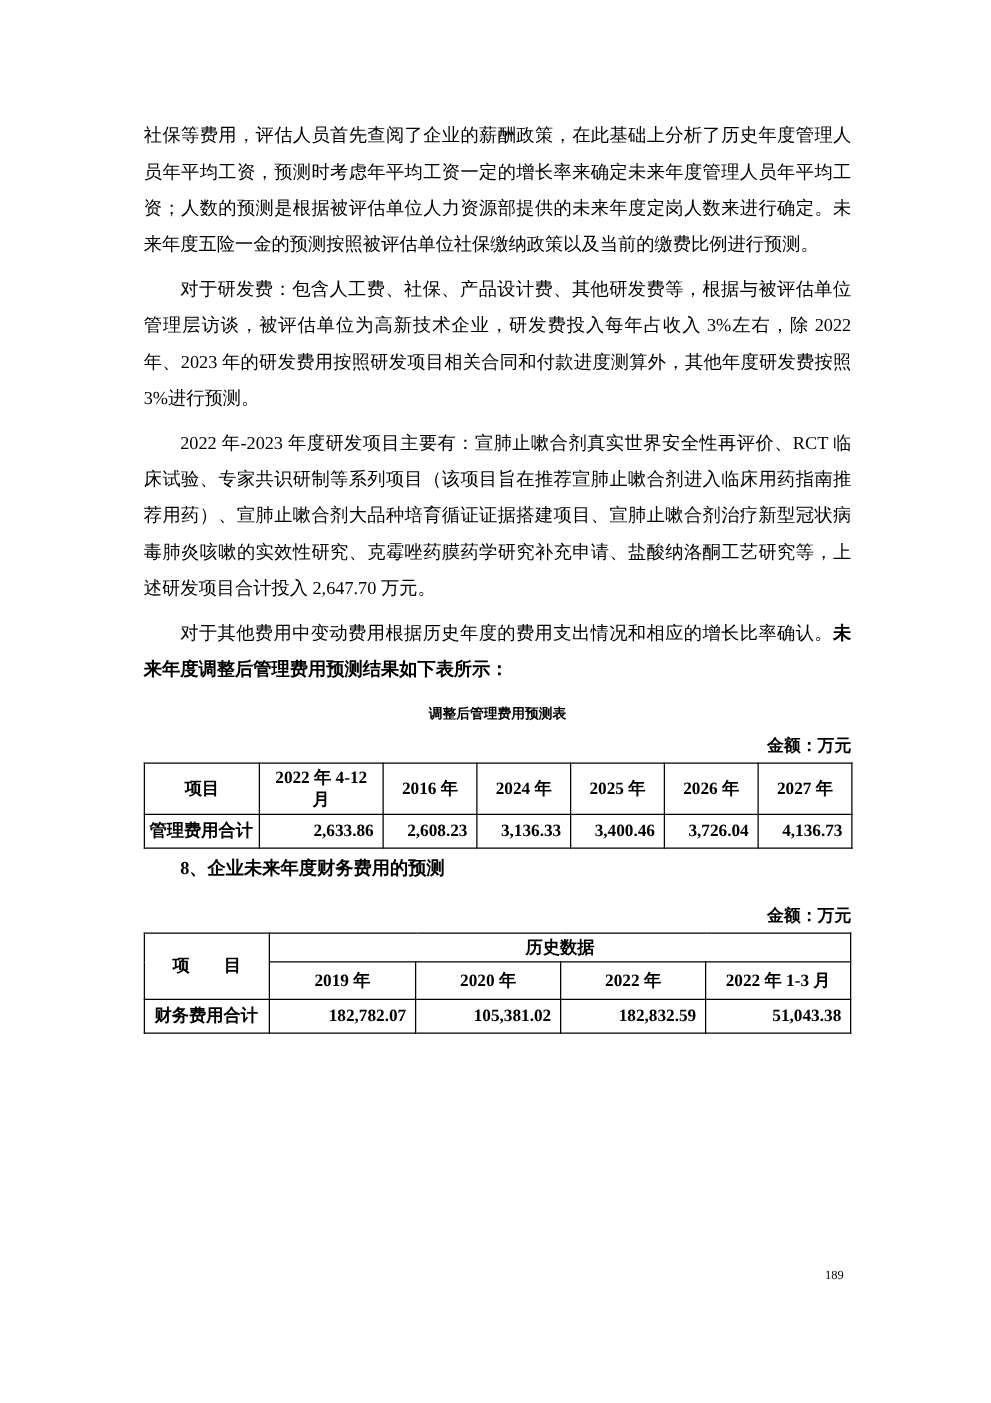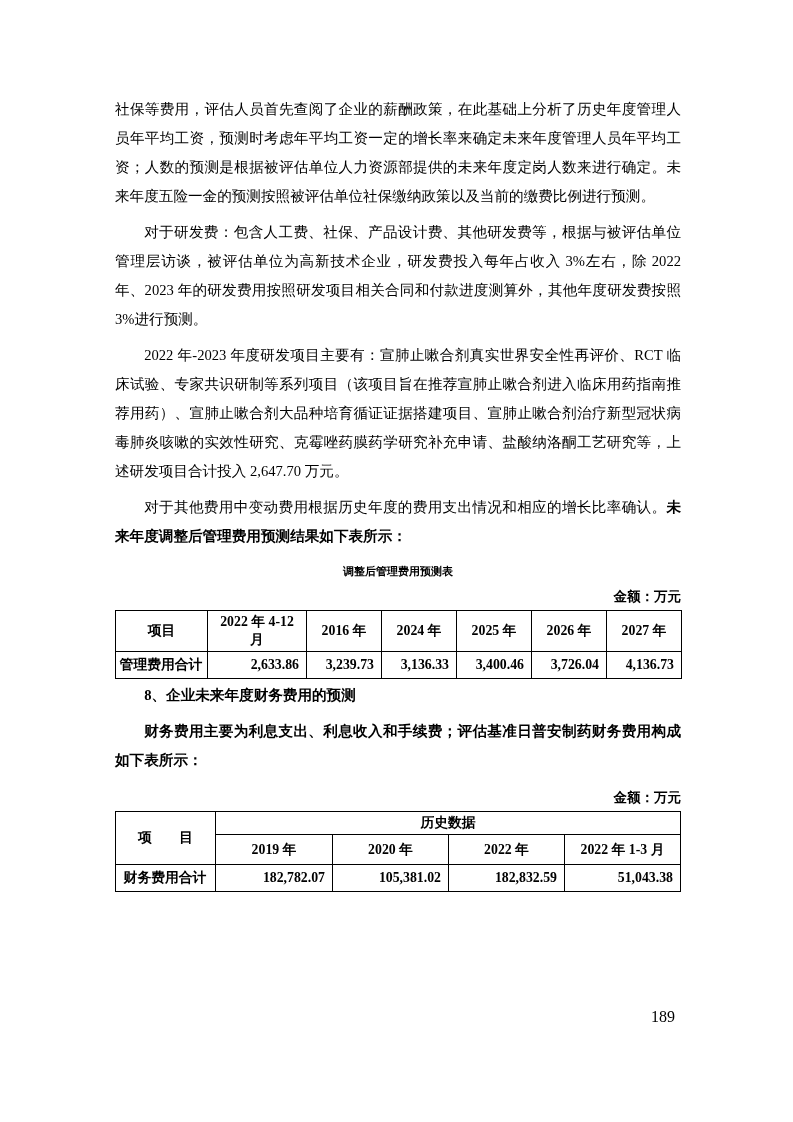--- a/index.html
+++ b/index.html
@@ -75,21 +75,21 @@
     text-indent: 2em;
     margin-top: 2px;
     margin-bottom: 7px;
   }
   .group-head { height: 14px; }
   .year-head { height: 30px; margin-top: 27px; }
   .page-number {
     position: absolute;
     right: 118px;
     bottom: 96px;
-    font-size: 16px;
+    font-size: 10px;
   }
   .spacer-sm { height: 6px; }
 </style>
 </head>
 <body>
 
 <div class="page">
 
   <p class="body-text">社保等费用，评估人员首先查阅了企业的薪酬政策，在此基础上分析了历史年度管理人员年平均工资，预测时考虑年平均工资一定的增长率来确定未来年度管理人员年平均工资；人数的预测是根据被评估单位人力资源部提供的未来年度定岗人数来进行确定。未来年度五险一金的预测按照被评估单位社保缴纳政策以及当前的缴费比例进行预测。</p>
 
@@ -120,32 +120,31 @@
       <td class="t-head">2022 年 4-12 月</td>
       <td class="t-head">2016 年</td>
       <td class="t-head">2024 年</td>
       <td class="t-head">2025 年</td>
       <td class="t-head">2026 年</td>
       <td class="t-head">2027 年</td>
     </tr>
     <tr>
       <td class="t-label">管理费用合计</td>
       <td class="t-num">2,633.86</td>
-      <td class="t-num">3,239.73</td>
+      <td class="t-num">2,608.23</td>
       <td class="t-num">3,136.33</td>
       <td class="t-num">3,400.46</td>
       <td class="t-num">3,726.04</td>
       <td class="t-num">4,136.73</td>
     </tr>
   </tbody>
     </table>
 
   <div class="section-heading">8、企业未来年度财务费用的预测</div>
 
-  <p class="body-text indent bold">财务费用主要为利息支出、利息收入和手续费；评估基准日普安制药财务费用构成如下表所示：</p>
 
   <div class="spacer-sm"></div>
 
   <div class="unit-line">金额：万元</div>
 
   <table>
     <colgroup>
       <col style="width:100px">
       <col style="width:117px">
       <col style="width:116px">

